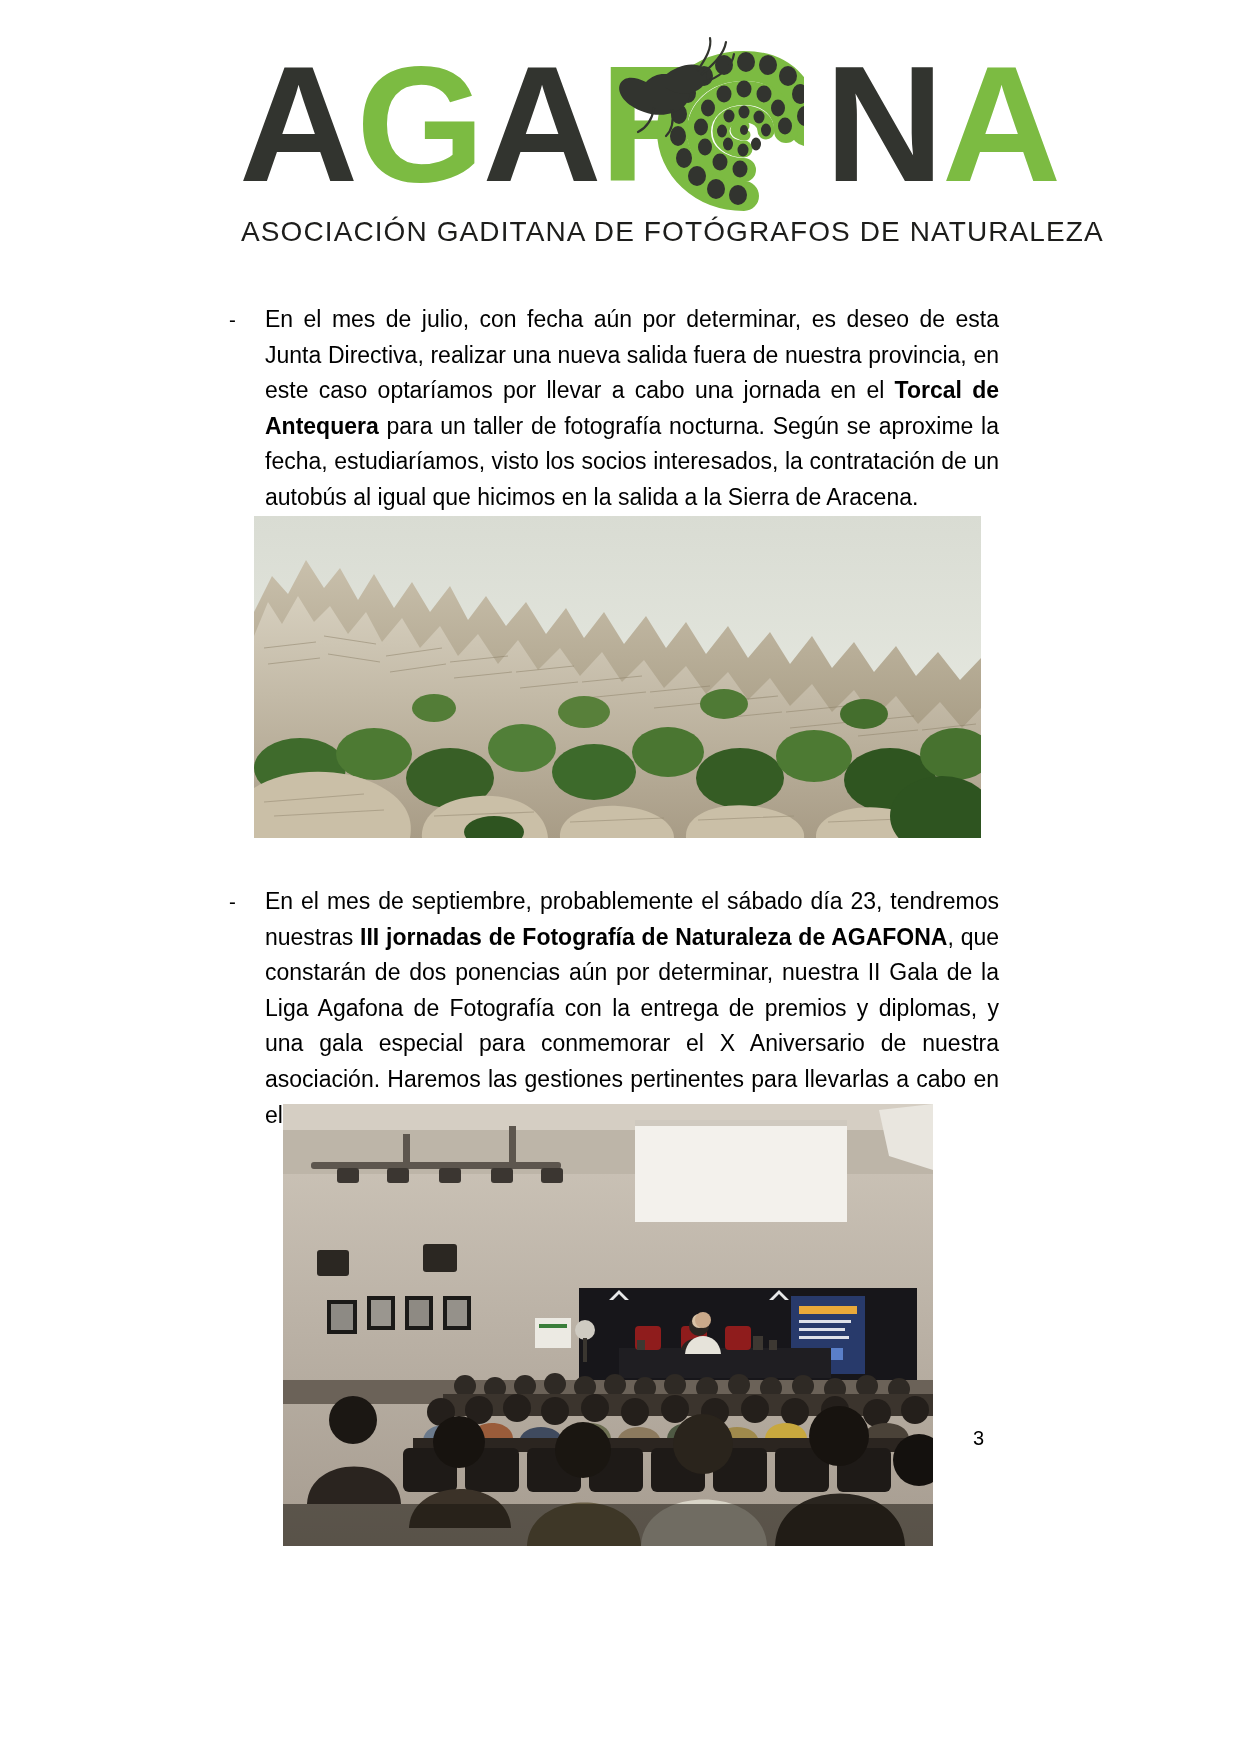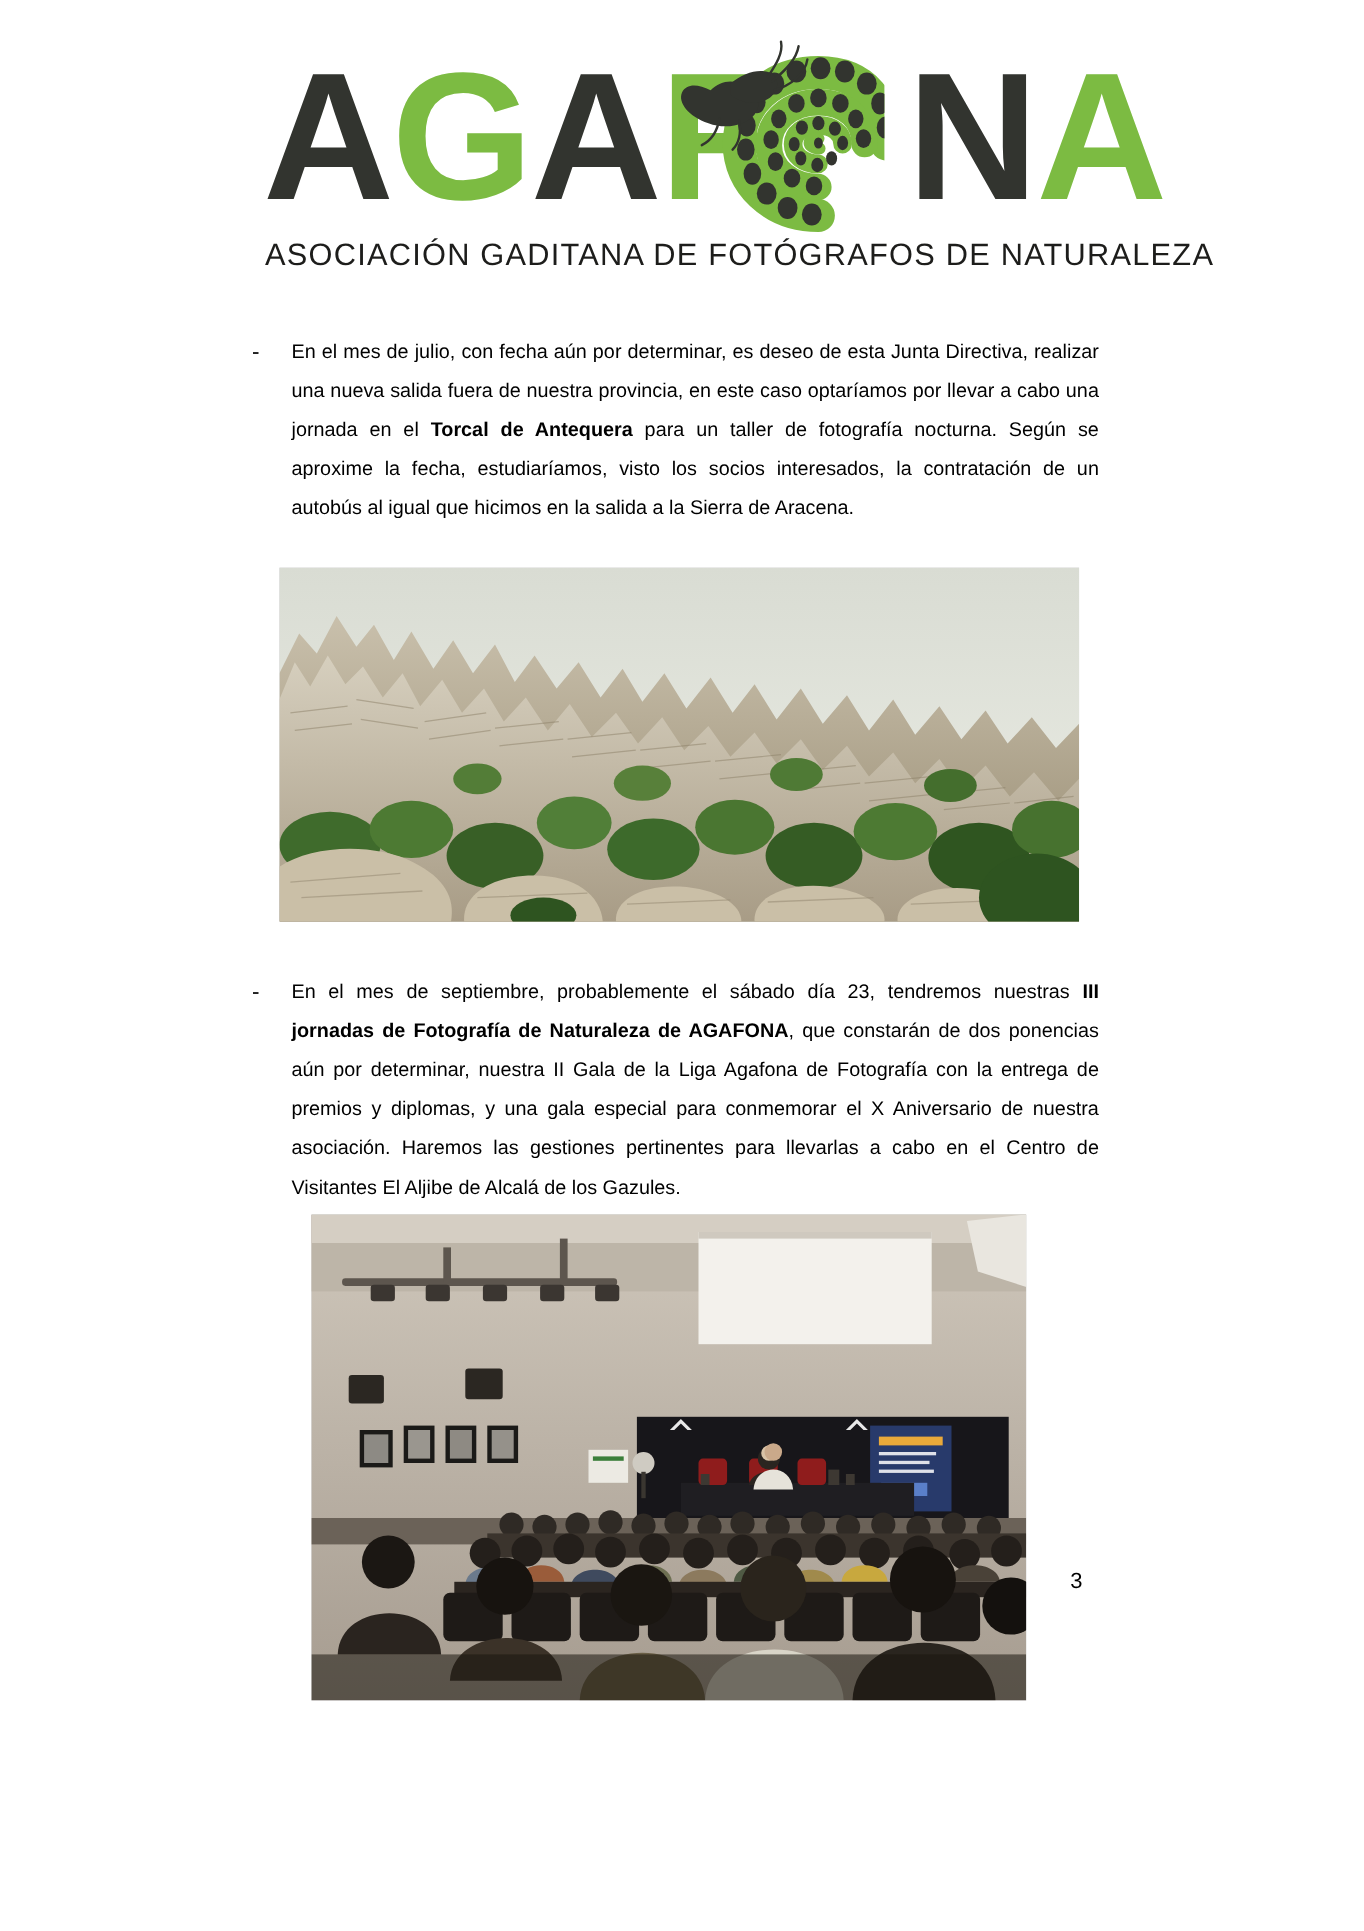--- a/index.html
+++ b/index.html
@@ -83,21 +83,21 @@
   .bullet-dash {
     width: 36px;
     flex: 0 0 36px;
     font-size: 20.5px;
     line-height: 35.6px;
     color: #000000;
   }
   .para-text {
     flex: 1 1 auto;
     font-family: "Liberation Sans Narrow", "Liberation Sans", sans-serif;
-    font-size: 18px;
+    font-size: 23px;
     line-height: 35.6px;
     color: #000000;
     text-align: justify;
     text-justify: inter-word;
     hyphens: none;
   }
   .para-text b { font-weight: bold; }
 
   #para-1 { top: 302px; }
   #para-2 { top: 884px; }

